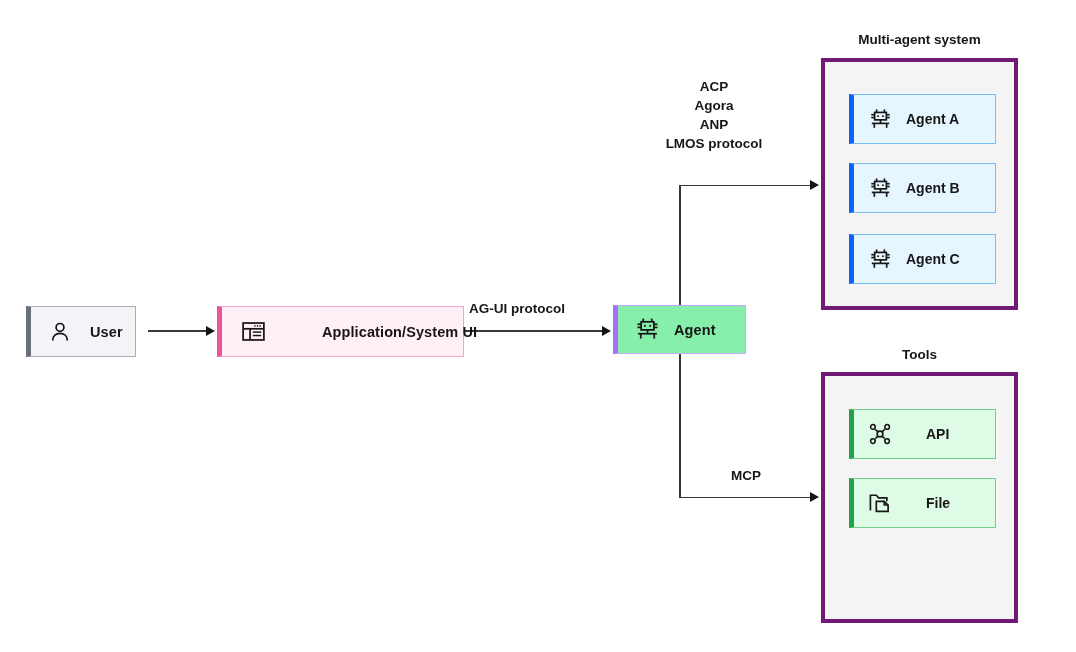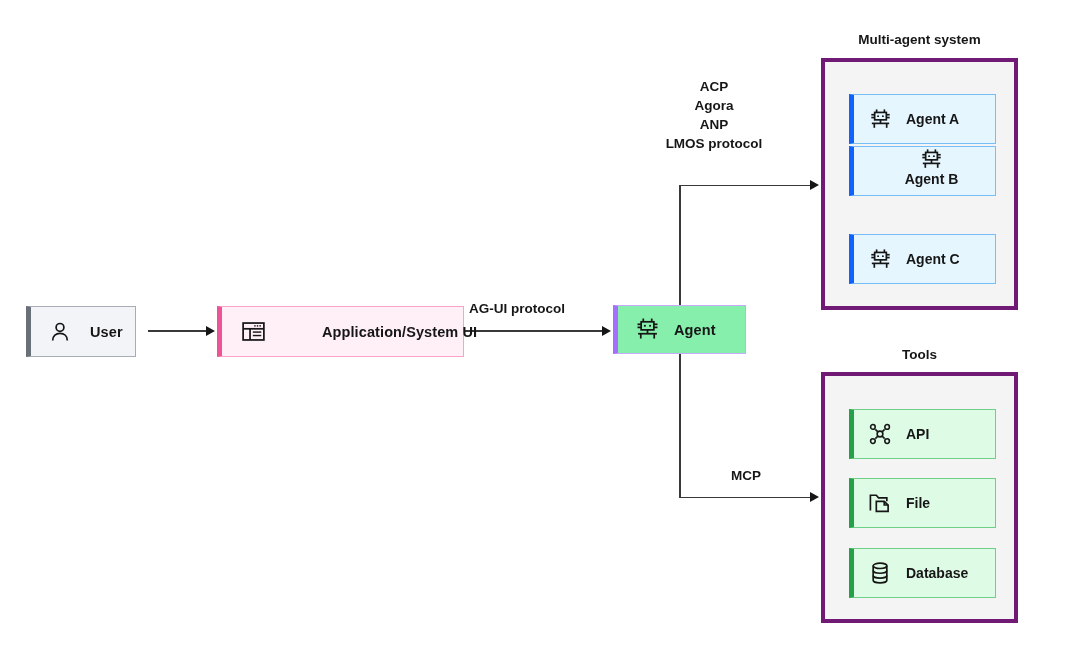--- a/index.html
+++ b/index.html
@@ -124,20 +124,21 @@
   }
   .agent-child {
     background: #e5f6ff;
     border: 1px solid #78bdf5;
     border-left: 5px solid #0f62fe;
   }
   .tool-child {
     background: #defbe6;
     border: 1px solid #6fcf89;
     border-left: 5px solid #24a148;
+    gap: 20px;
   }
 
   
   .edge {
     position: absolute;
     background: #393939;
   }
   .edge-h { height: 1.6px; }
   .edge-v { width: 1.6px; }
   .arrowhead {
@@ -252,21 +253,21 @@
           <circle cx="15.7" cy="9.2" r="1.1" fill="#161616" stroke="none"></circle>
           <line x1="13" y1="13.4" x2="13" y2="17.4"></line>
           <line x1="3.2" y1="17.4" x2="22.8" y2="17.4"></line>
           <line x1="6.0" y1="17.4" x2="6.0" y2="22.4"></line>
           <line x1="20.0" y1="17.4" x2="20.0" y2="22.4"></line>
         </svg>
       </span>
       <span class="node-label">Agent A</span>
     </div>
 
-    <div class="child-node agent-child" style="top:84px;flex-direction:column;">
+    <div class="child-node agent-child" style="top:101px;">
       <span class="node-icon">
         <svg width="23" height="23" viewBox="0 0 26 26" fill="none" stroke="#161616" stroke-width="1.9">
           <line x1="8.6" y1="1.6" x2="8.6" y2="5.0"></line>
           <line x1="17.4" y1="1.6" x2="17.4" y2="5.0"></line>
           <rect x="6.4" y="5.0" width="13.2" height="8.4"></rect>
           <line x1="2.6" y1="7.6" x2="6.4" y2="7.6"></line>
           <line x1="2.6" y1="10.8" x2="6.4" y2="10.8"></line>
           <line x1="19.6" y1="7.6" x2="23.4" y2="7.6"></line>
           <line x1="19.6" y1="10.8" x2="23.4" y2="10.8"></line>
           <circle cx="10.3" cy="9.2" r="1.1" fill="#161616" stroke="none"></circle>
@@ -324,26 +325,15 @@
       <span class="node-icon">
         <svg width="24" height="24" viewBox="0 0 26 26" fill="none" stroke="#161616" stroke-width="1.8">
           <path d="M2.6 21.2 L2.6 4.6 L9.0 4.6 L11.4 7.4 L20.4 7.4 L20.4 11.0"></path>
           <path d="M9.0 11.2 L17.6 11.2 L21.8 15.2 L21.8 22.0 L9.0 22.0 Z" fill="#defbe6"></path>
           <path d="M17.6 11.2 L17.6 15.2 L21.8 15.2"></path>
         </svg>
       </span>
       <span class="node-label">File</span>
     </div>
 
-    <div class="child-node tool-child" style="top:172px;">
-      <span class="node-icon">
-        <svg width="24" height="24" viewBox="0 0 26 26" fill="none" stroke="#161616" stroke-width="1.8">
-          <ellipse cx="13" cy="5.2" rx="7.4" ry="2.9"></ellipse>
-          <path d="M5.6 5.2 L5.6 20.8 C5.6 22.4 8.9 23.7 13 23.7 C17.1 23.7 20.4 22.4 20.4 20.8 L20.4 5.2"></path>
-          <path d="M5.6 10.4 C5.6 12.0 8.9 13.3 13 13.3 C17.1 13.3 20.4 12.0 20.4 10.4"></path>
-          <path d="M5.6 15.6 C5.6 17.2 8.9 18.5 13 18.5 C17.1 18.5 20.4 17.2 20.4 15.6"></path>
-        </svg>
-      </span>
-      <span class="node-label">Database</span>
-    </div>
   </div>
 
 </div>
 
 </body></html>

